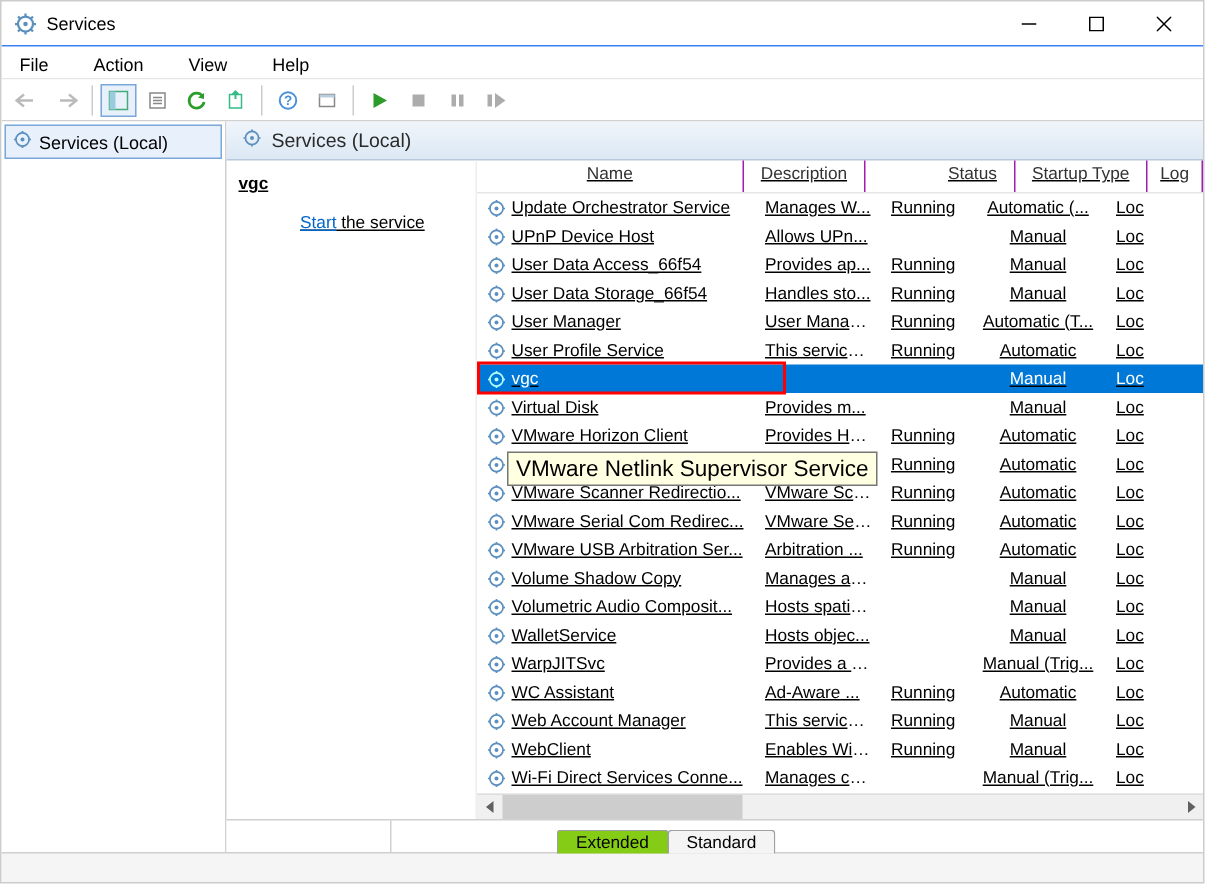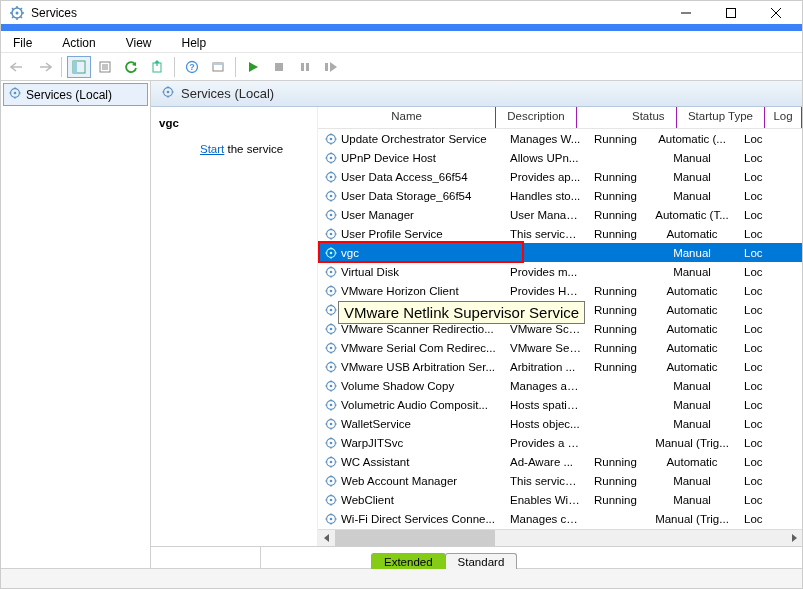--- a/index.html
+++ b/index.html
@@ -13,21 +13,21 @@
     overflow: hidden;
     display: flex;
     flex-direction: column;
     border: 1px solid #ccc;
   }
   .titlebar {
     height: 30px;
     display: flex;
     align-items: center;
     padding: 0 4px 0 8px;
-    border-bottom: 7px solid #3b82f6;
+    border-bottom: 1px solid #3b82f6;
   }
   .titlebar .title-icon {
     display: inline-flex;
     margin-right: 6px;
   }
   .titlebar .title-text {
     flex: 1;
     font-size: 12px;
   }
   .win-controls { display: flex; }
@@ -114,20 +114,21 @@
     align-items: center;
     padding: 0 10px;
     gap: 6px;
     font-size: 13px;
     color: #2a2a2a;
   }
   .content-body {
     flex: 1;
     display: flex;
     min-height: 0;
+    text-decoration: underline;
   }
   .detail-pane {
     width: 166px;
     padding: 10px 8px;
     font-size: 11.5px;
   }
   .detail-pane .sel-name {
     font-weight: bold;
     margin-bottom: 14px;
   }

